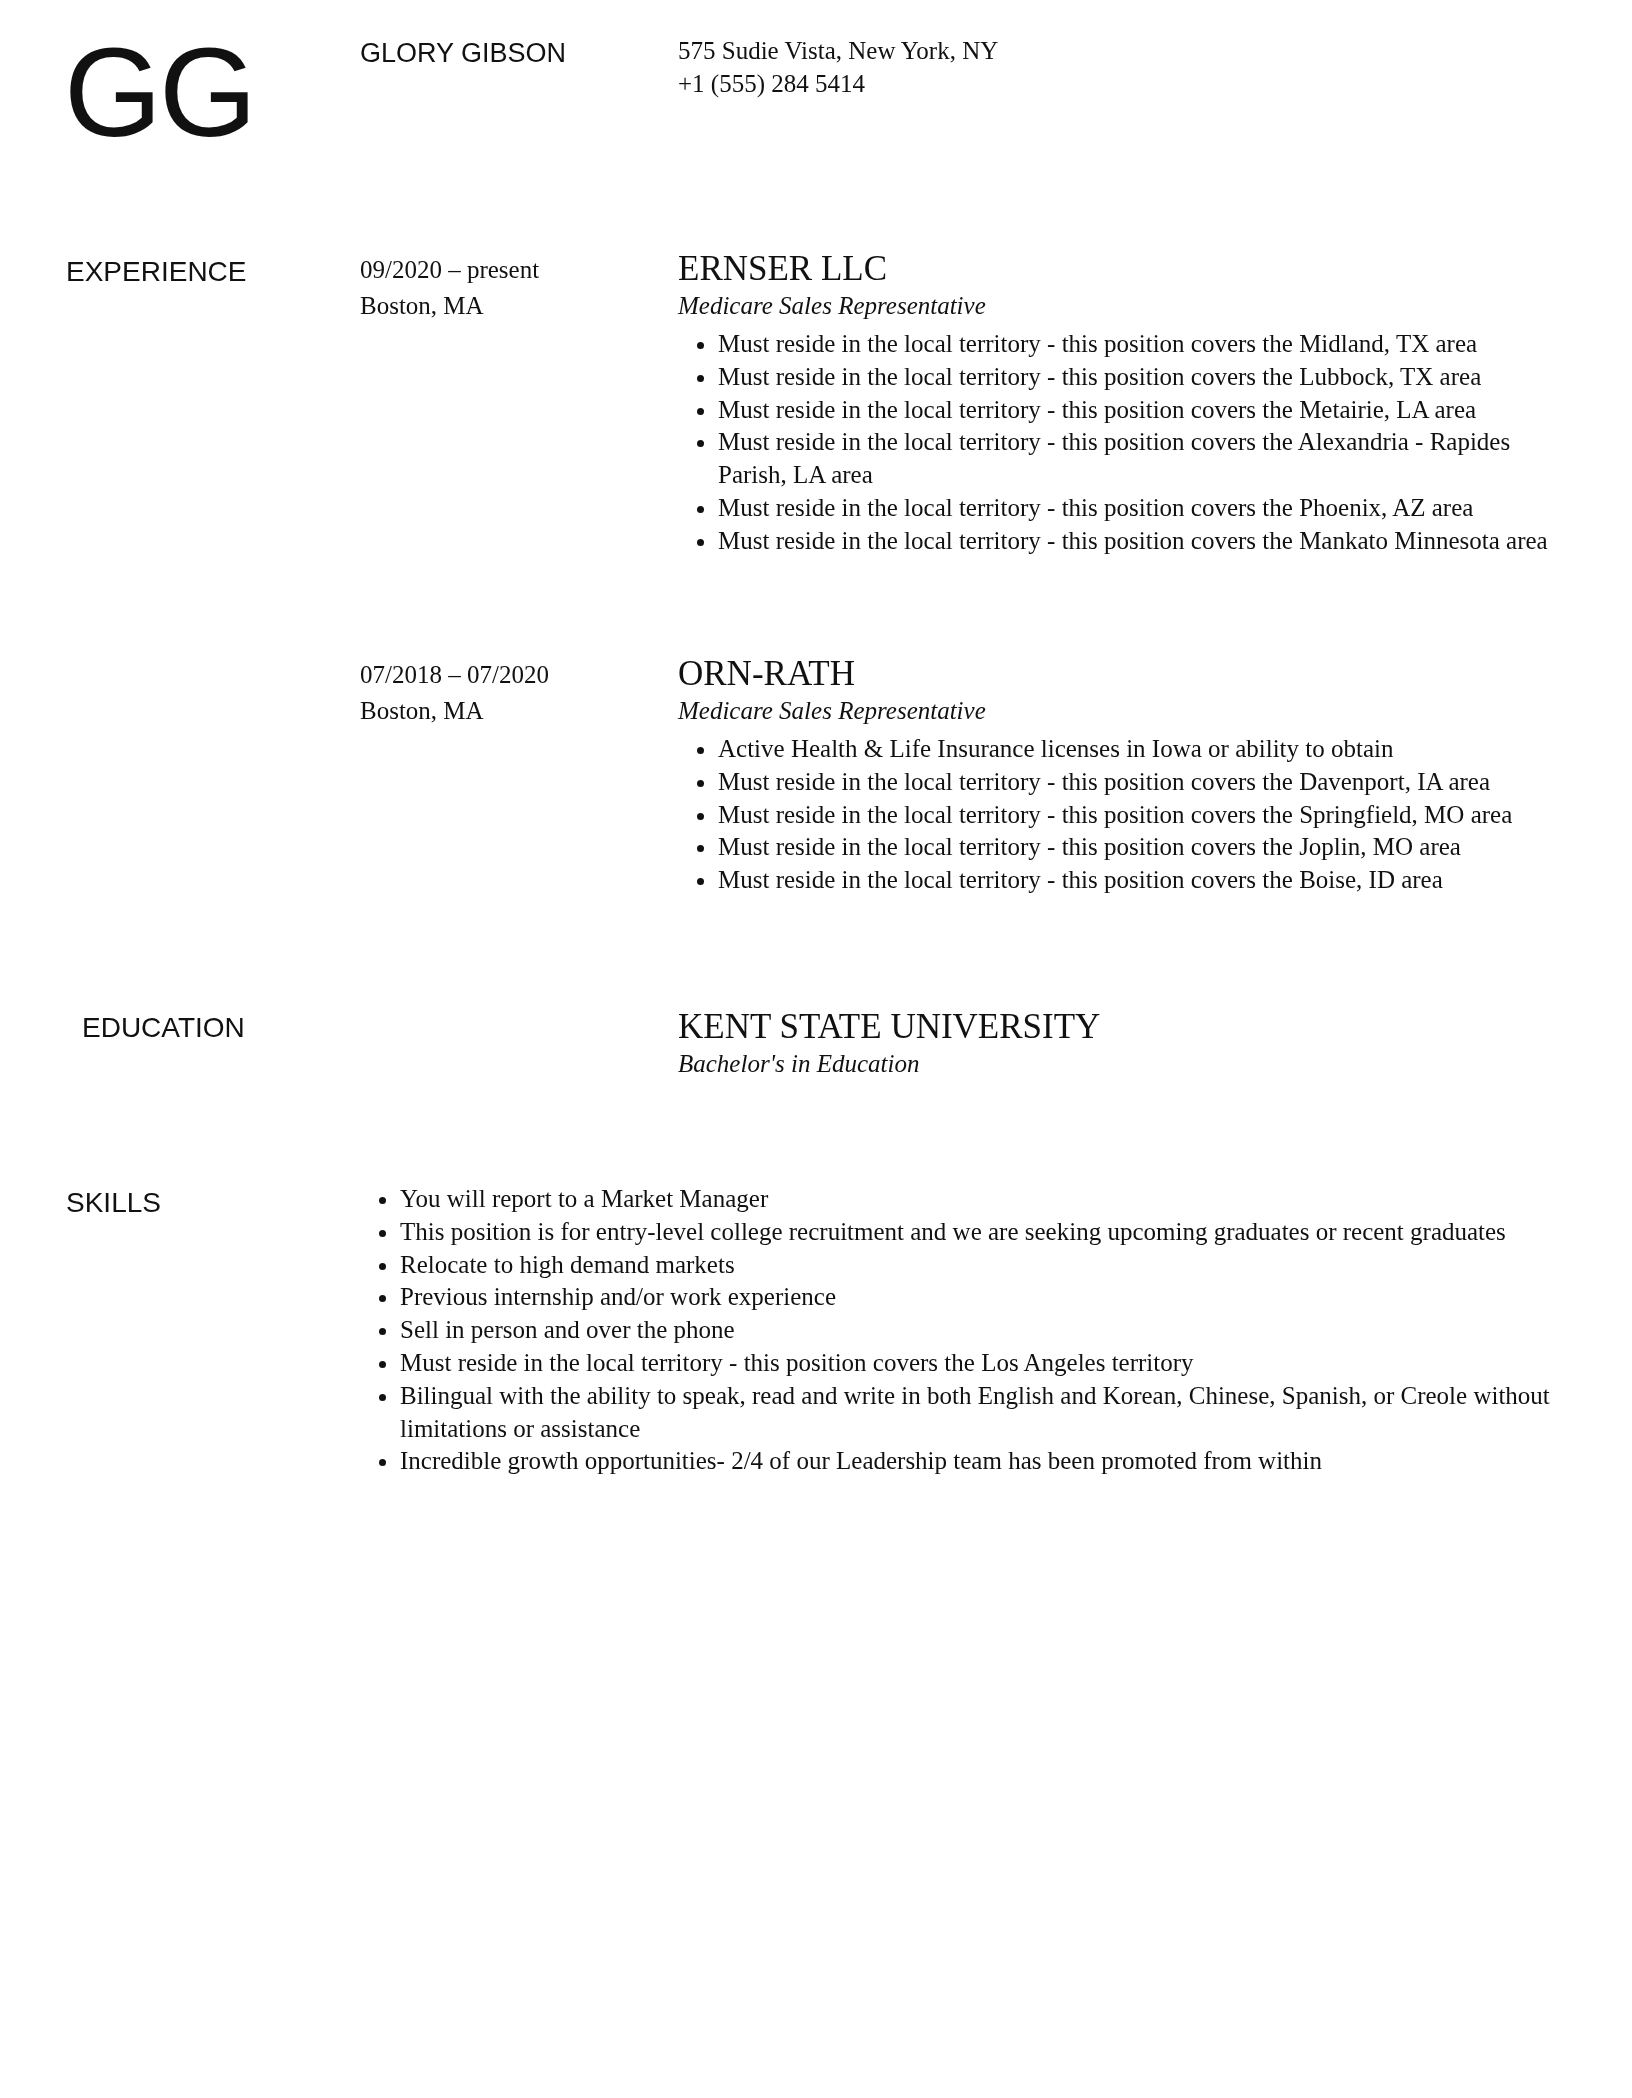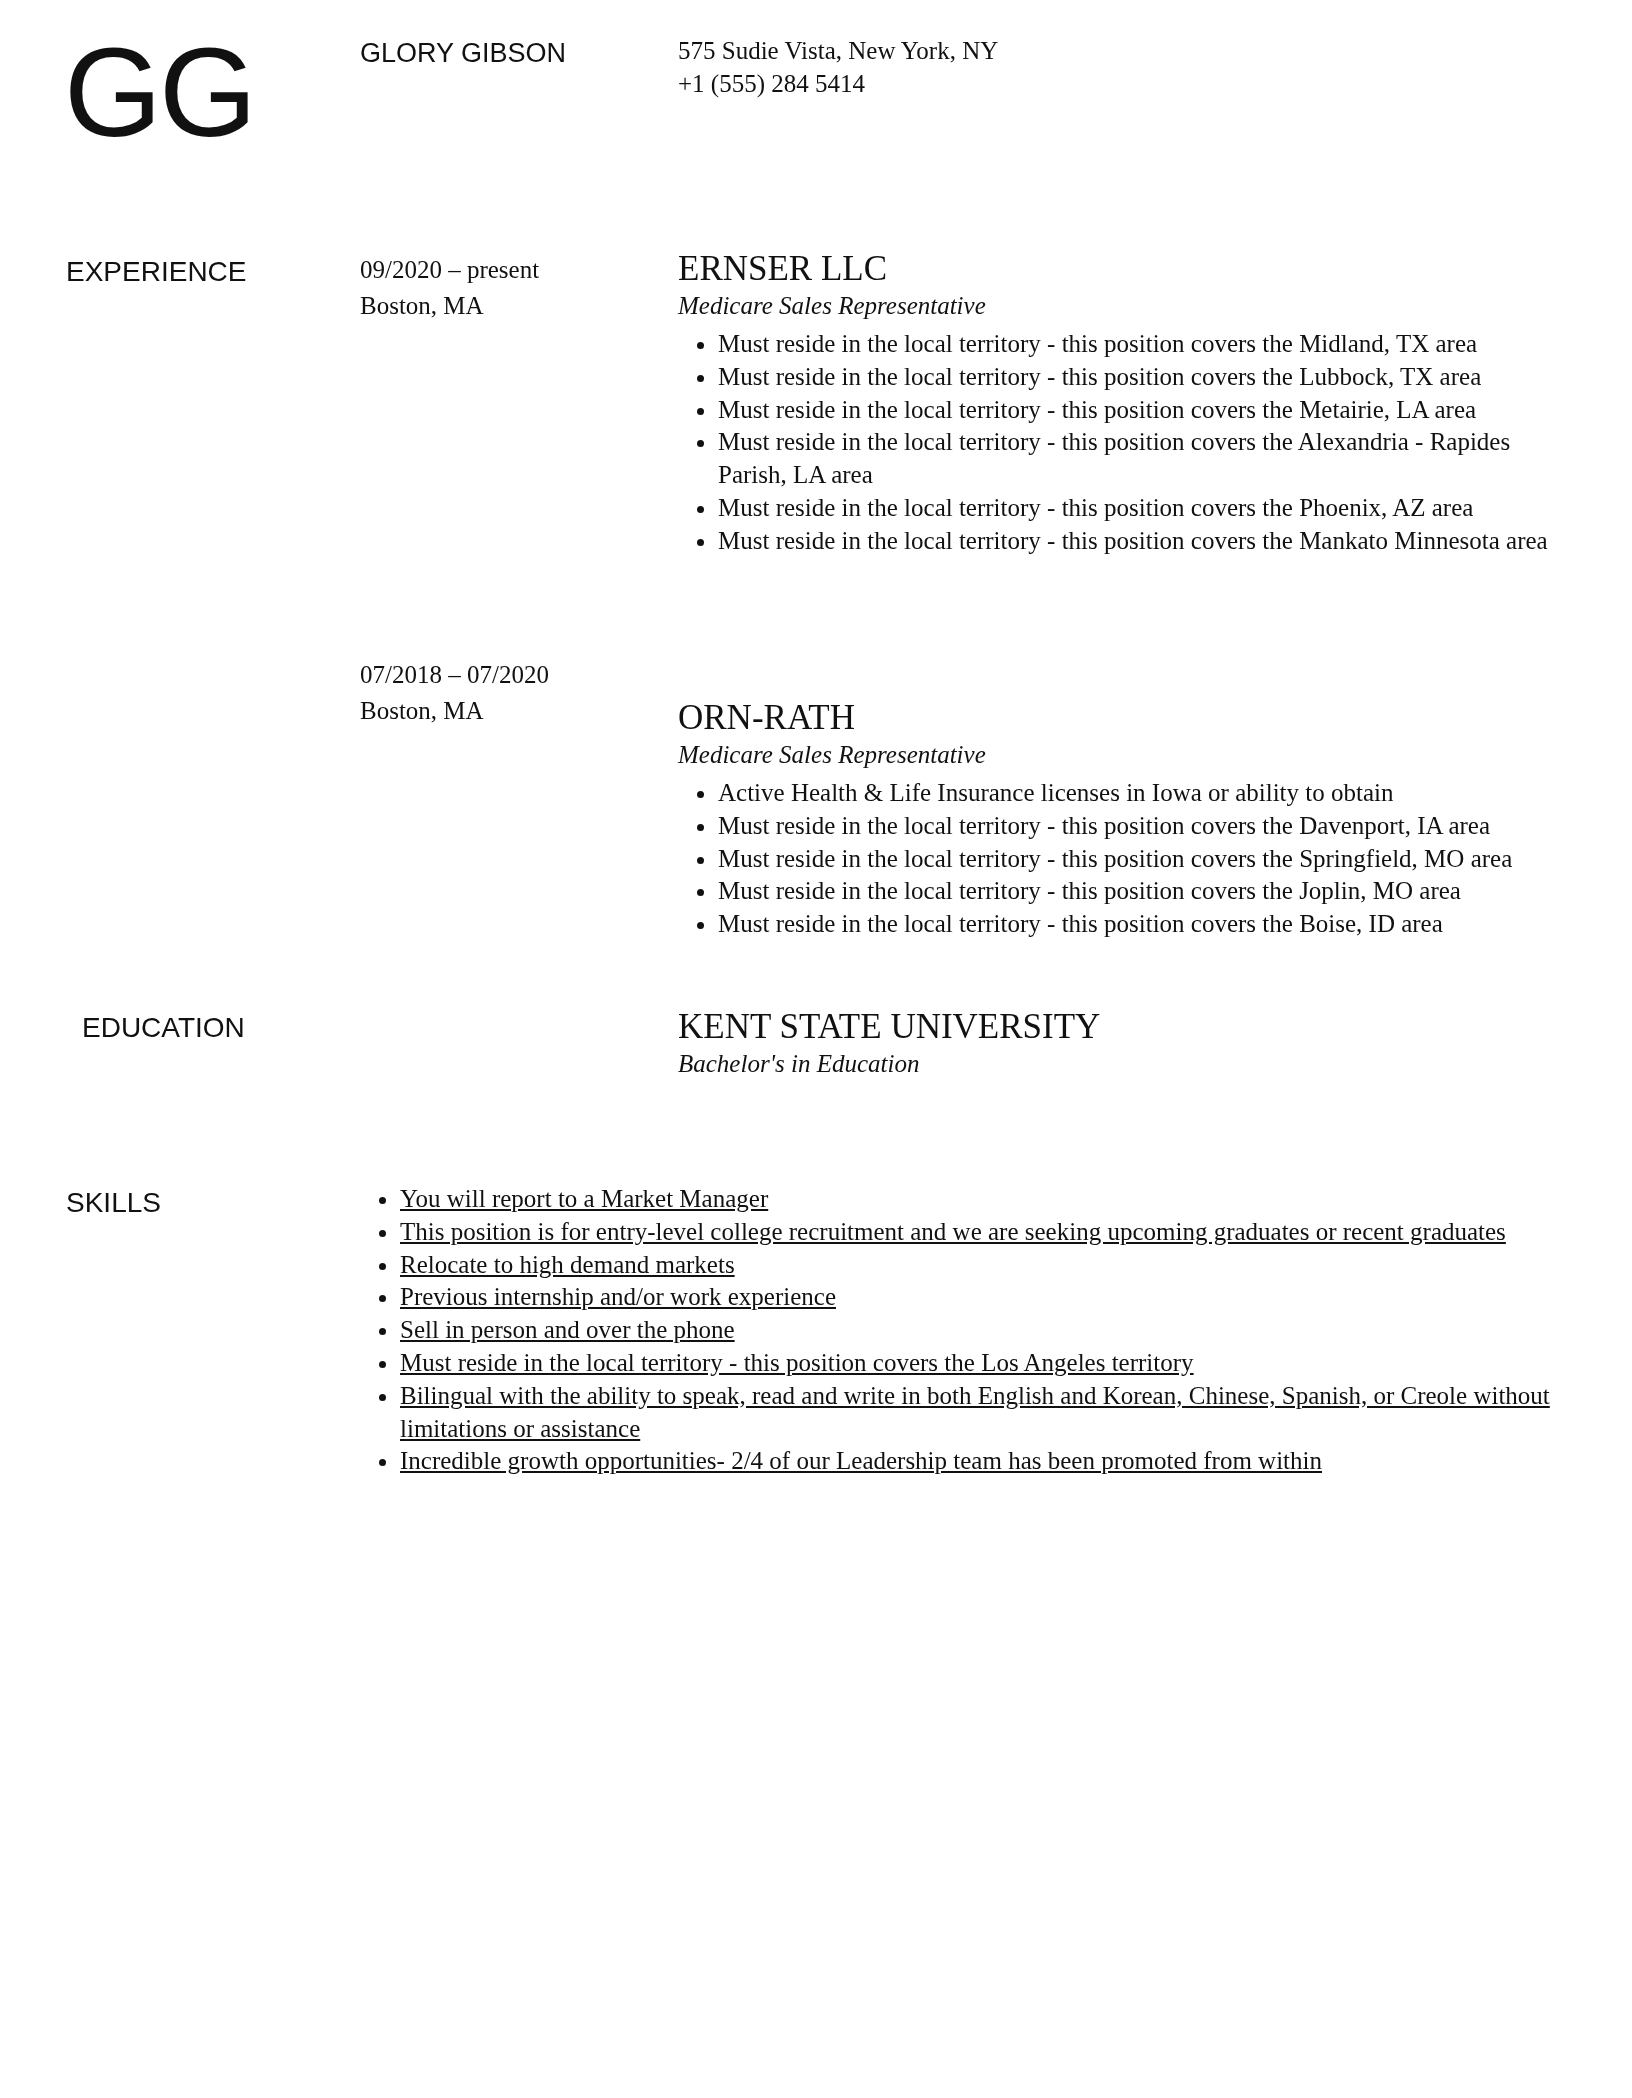--- a/index.html
+++ b/index.html
@@ -18,21 +18,21 @@
     .section-label { left: 66px; font-size: 28px; }
     .date { left: 360px; font-size: 25px; line-height: 39px; }
     .loc { left: 360px; font-size: 25px; }
 
     .block { left: 678px; width: 900px; }
     .company { font-size: 35px; line-height: 38px; }
     .role { font-style: italic; font-size: 25px; line-height: 36px; }
     ul.bullets { margin: 4px 0 0 0; padding-left: 40px; font-size: 25px; line-height: 32.8px; }
     ul.bullets li { padding-left: 0; }
 
-    .skills { left: 360px; width: 1230px; text-decoration: underline; }
+    .skills { left: 360px; width: 1230px; }
     .skills ul.bullets { margin-top: 0; }
   </style>
 </head>
 <body>
 
 <div class="abs sans monogram">GG</div>
 <div class="abs sans name">GLORY GIBSON</div>
 <div class="abs contact">
   <div>575 Sudie Vista, New York, NY</div>
   <div>+1 (555) 284 5414</div>
@@ -50,21 +50,21 @@
     <li>Must reside in the local territory - this position covers the Lubbock, TX area</li>
     <li>Must reside in the local territory - this position covers the Metairie, LA area</li>
     <li>Must reside in the local territory - this position covers the Alexandria - Rapides Parish, LA area</li>
     <li>Must reside in the local territory - this position covers the Phoenix, AZ area</li>
     <li>Must reside in the local territory - this position covers the Mankato Minnesota area</li>
   </ul>
 </div>
 
 <div class="abs date" style="top:655px;">07/2018 – 07/2020</div>
 <div class="abs loc" style="top:697px;">Boston, MA</div>
-<div class="abs block" style="top:655px;margin-top:44px;">
+<div class="abs block" style="top:655px;">
   <div class="company">ORN-RATH</div>
   <div class="role">Medicare Sales Representative</div>
   <ul class="bullets">
     <li>Active Health &amp; Life Insurance licenses in Iowa or ability to obtain</li>
     <li>Must reside in the local territory - this position covers the Davenport, IA area</li>
     <li>Must reside in the local territory - this position covers the Springfield, MO area</li>
     <li>Must reside in the local territory - this position covers the Joplin, MO area</li>
     <li>Must reside in the local territory - this position covers the Boise, ID area</li>
   </ul>
 </div>

